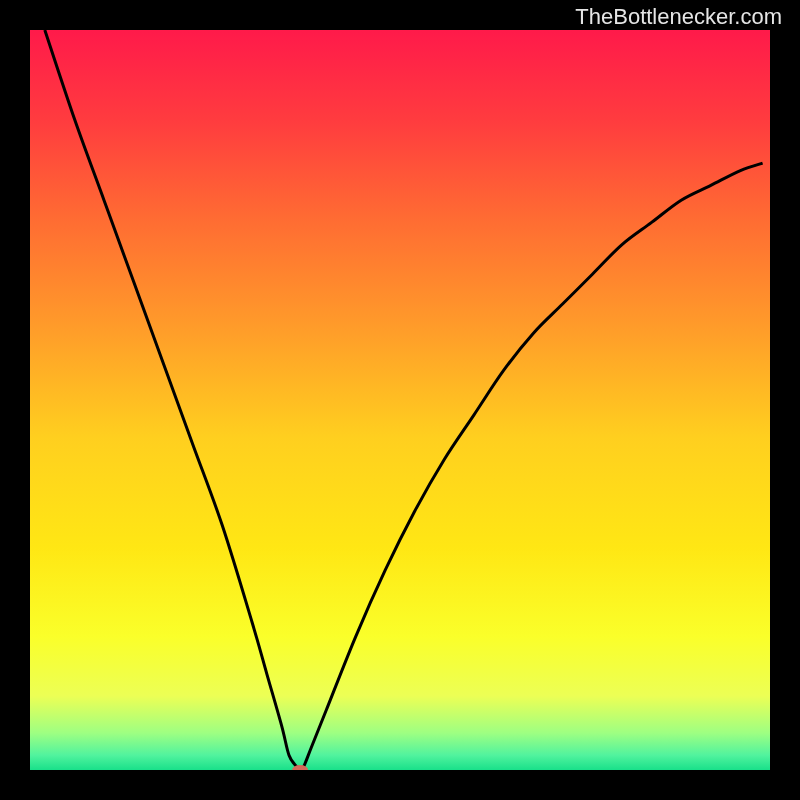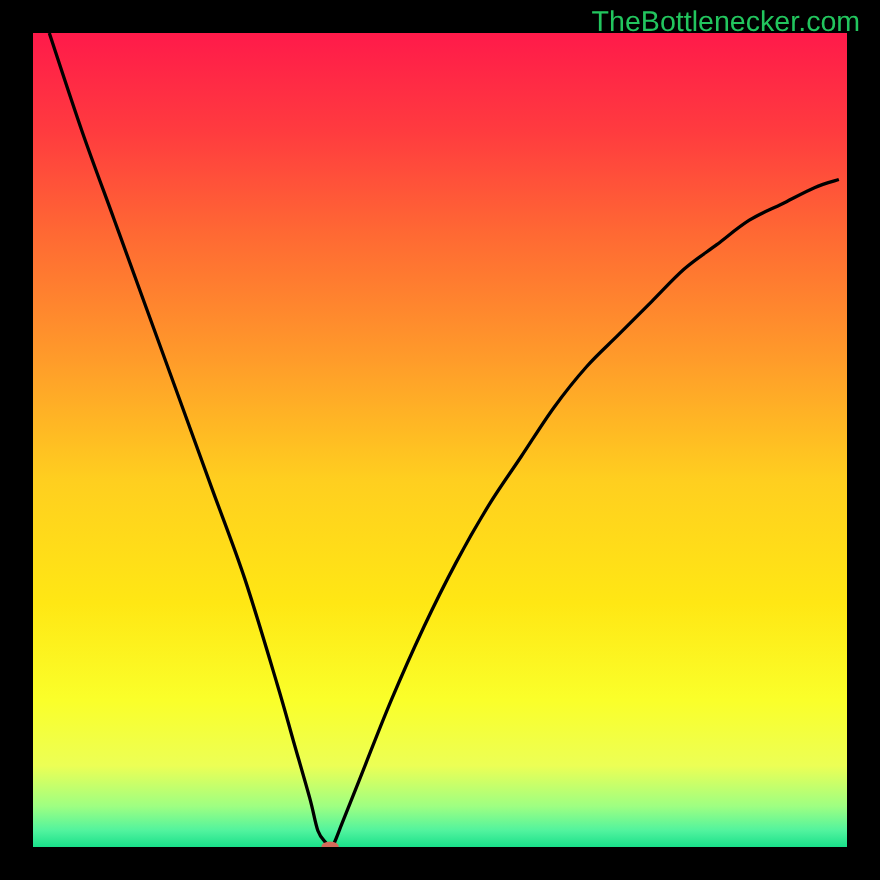--- a/index.html
+++ b/index.html
@@ -8,22 +8,22 @@
     width: 800px;
     height: 800px;
     background: #000;
     position: relative;
     font-family: Arial, Helvetica, sans-serif;
   }
   .watermark {
     position: absolute;
     top: 4px;
     right: 18px;
-    color: #22c55e;
-    font-size: 26px;
+    color: #e5e5e5;
+    font-size: 22px;
     z-index: 10;
   }
   .plot-area {
     position: absolute;
     left: 30px;
     top: 30px;
     width: 740px;
     height: 740px;
   }
   svg {

